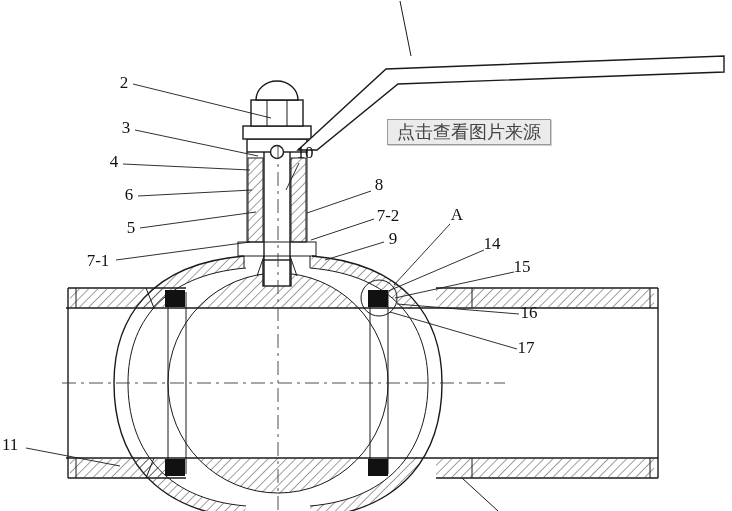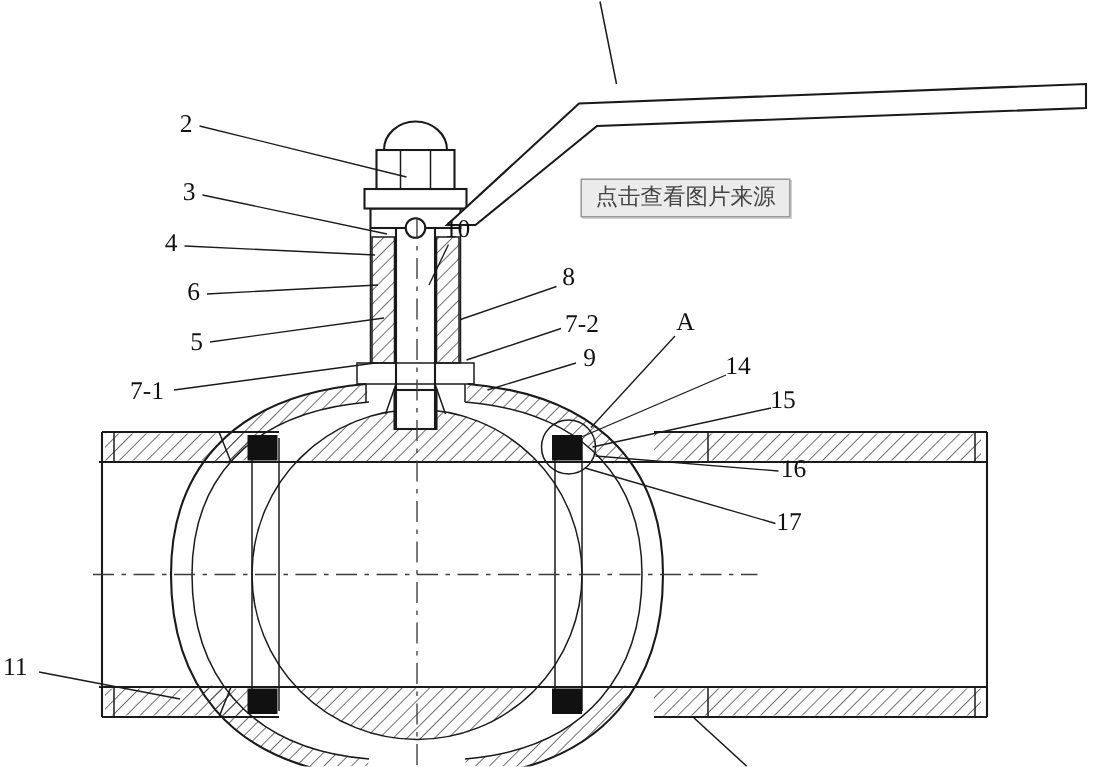--- a/index.html
+++ b/index.html
@@ -17,21 +17,21 @@
   .ho  { fill:url(#hp); stroke:#1a1a1a; stroke-width:1; }
   .cl  { fill:none; stroke:#3a3a3a; stroke-width:0.9; stroke-dasharray:14 5 3 5; }
   .ld  { stroke:#1a1a1a; stroke-width:0.9; }
   .sq  { fill:#111; stroke:none; }
   .wh  { fill:#fff; stroke:#1a1a1a; stroke-width:1.4; }
   .lbl { font:17px "Liberation Serif", serif; fill:#111; }
 
   .tooltip {
     position:absolute; left:387px; top:119px;
     background:#ebebeb; border:1px solid #999;
-    padding:3px 9px; font-size:15px; line-height:18px; color:#444;
+    padding:3px 9px; font-size:18px; line-height:18px; color:#444;
     white-space:nowrap; box-shadow:1px 1px 0 #cfcfcf;
   }
 </style>
 </head>
 <body>
 
 <div class="stage">
 <svg width="732" height="511" viewBox="0 0 732 511">
   <defs>
     <pattern id="hp" width="6.5" height="6.5" patternUnits="userSpaceOnUse" patternTransform="rotate(45)">

